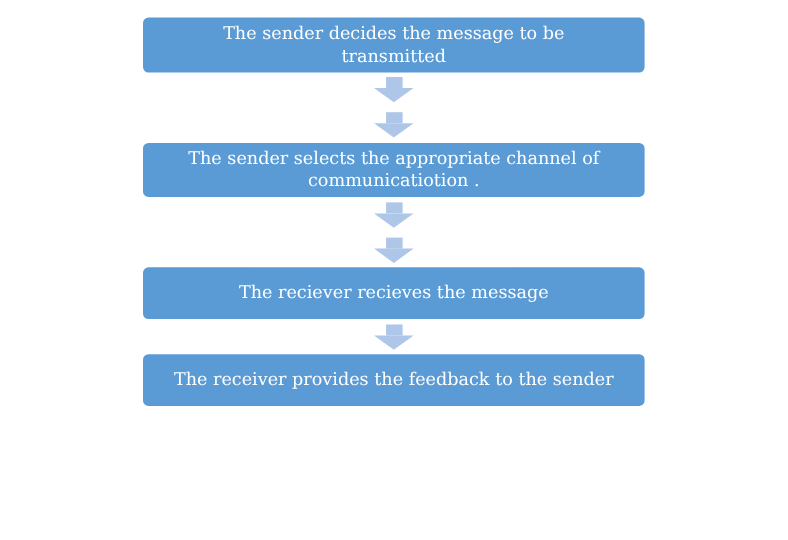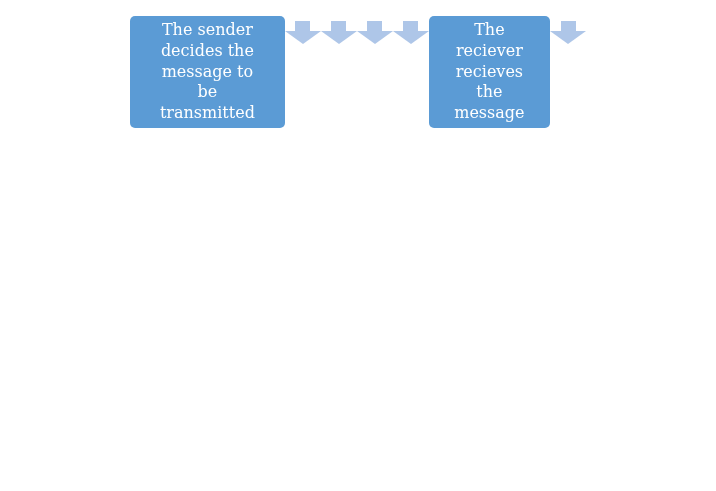--- a/index.html
+++ b/index.html
@@ -14,21 +14,21 @@
     height: 491px;
     background: var(--bg);
     overflow: hidden;
     font-family: "DejaVu Serif", "Liberation Serif", serif;
   }
   .flowchart {
     width: 456px;
     margin: 0 auto;
     padding-top: 16px;
     display: flex;
-    flex-direction: row;
+    flex-direction: column;
     align-items: stretch;
   }
   .step-box {
     min-height: 47px;
     background: var(--box-fill);
     border-radius: 5px;
     color: var(--text-color);
     font-size: 16px;
     line-height: 1.3;
     display: flex;
@@ -79,20 +79,23 @@
   </div>
 
 
   <div class="arrow-gap">
     <div class="down-arrow">
       <div class="stem"></div>
       <div class="head"></div>
     </div>
   </div>
 
+  <div class="step-box">
+    <span>The sender selects the appropriate channel of communicatiotion .</span>
+  </div>
 
   <div class="arrow-gap">
     <div class="down-arrow">
       <div class="stem"></div>
       <div class="head"></div>
     </div>
   </div>
 
 
   <div class="arrow-gap">
@@ -106,14 +109,17 @@
     <span>The reciever recieves the message</span>
   </div>
 
   <div class="arrow-gap">
     <div class="down-arrow">
       <div class="stem"></div>
       <div class="head"></div>
     </div>
   </div>
 
+  <div class="step-box">
+    <span>The receiver provides the feedback to the sender</span>
+  </div>
 
 </div>
 
 </body></html>

